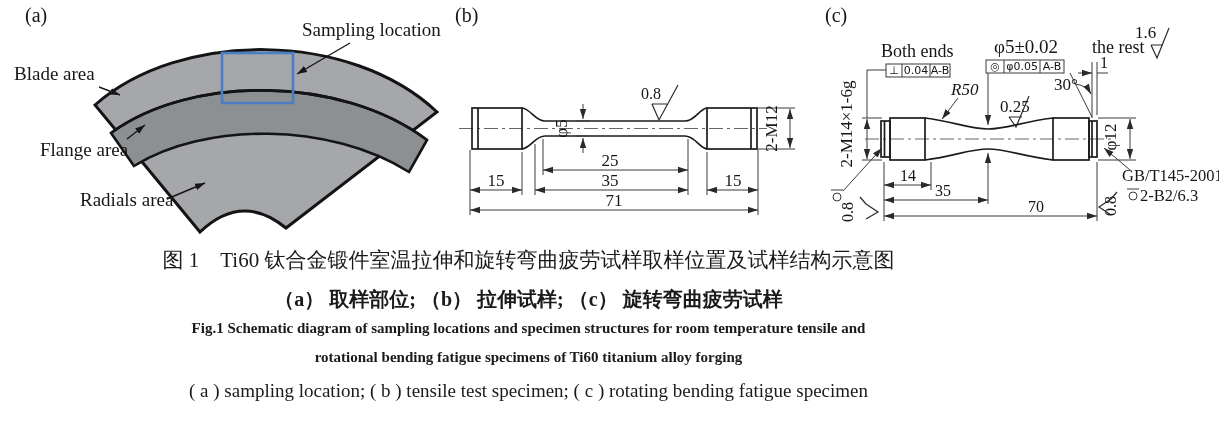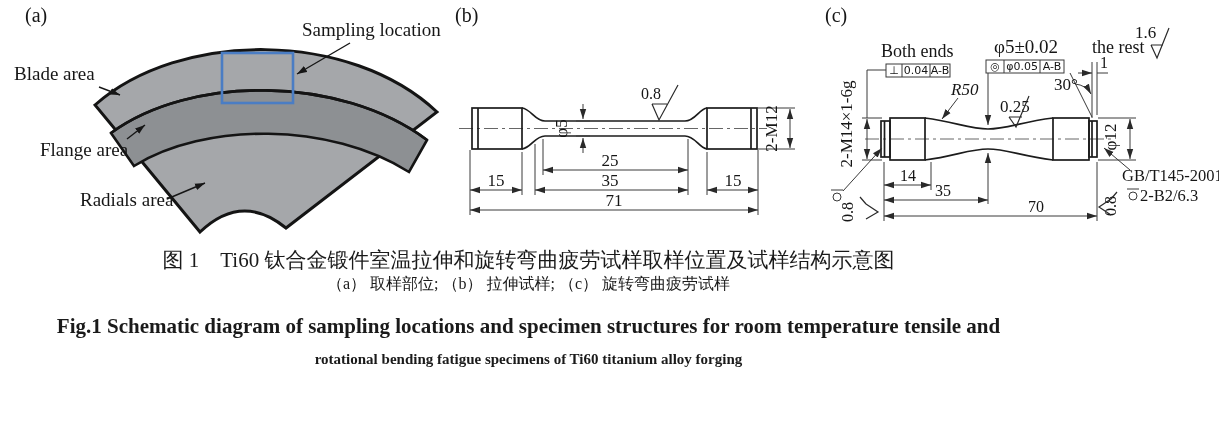--- a/index.html
+++ b/index.html
@@ -18,22 +18,22 @@
   .ann{font-size:17px;}
   .ann18{font-size:18px;}
   .ital{font-style:italic;}
   .small-ann{font-size:16.5px;}
   .body-line{stroke:#1c1c1c;stroke-width:1.7;fill:none;}
   .thin{stroke:#3a3a3a;stroke-width:1;fill:none;}
   .cline{stroke:#555;stroke-width:0.9;fill:none;stroke-dasharray:14 4 3 4;}
   .rough{stroke:#2a2a2a;stroke-width:1.2;fill:none;}
   #caption{position:absolute;left:0;top:240px;width:1057px;text-align:center;}
   #caption .zh1{font-size:21px;margin-top:6px;}
-  #caption .zh2{font-size:16px;margin-top:0;}
-  #caption .en1{font-size:21px;font-weight:bold;margin-top:19px;}
+  #caption .zh2{font-size:20px;margin-top:12px;font-weight:bold;}
+  #caption .en1{font-size:15px;font-weight:bold;margin-top:7px;}
   #caption .en2{font-size:15px;font-weight:bold;margin-top:12px;}
   #caption .en3{font-size:19px;margin-top:14px;}
 </style>
 </head>
 <body>
 
 <div id="page">
 
   <svg id="panelA" class="panel" width="445" height="235" viewBox="0 0 445 235">
     <defs>
@@ -256,15 +256,16 @@
       <text class="dimS" x="123" y="196">35</text>
       <text class="dimS" x="216" y="212">70</text>
     </g>
   </svg>
 
   <div id="caption">
     <div class="zh1">图 1　Ti60 钛合金锻件室温拉伸和旋转弯曲疲劳试样取样位置及试样结构示意图</div>
     <div class="zh2">（a） 取样部位; （b） 拉伸试样; （c） 旋转弯曲疲劳试样</div>
     <div class="en1">Fig.1   Schematic diagram of sampling locations and specimen structures for room temperature tensile and</div>
     <div class="en2">rotational bending fatigue specimens of Ti60 titanium alloy forging</div>
+    <div class="en3">( a )  sampling location;  ( b )  tensile test specimen;  ( c )  rotating bending fatigue specimen</div>
   </div>
 
 </div>
 
 </body></html>

